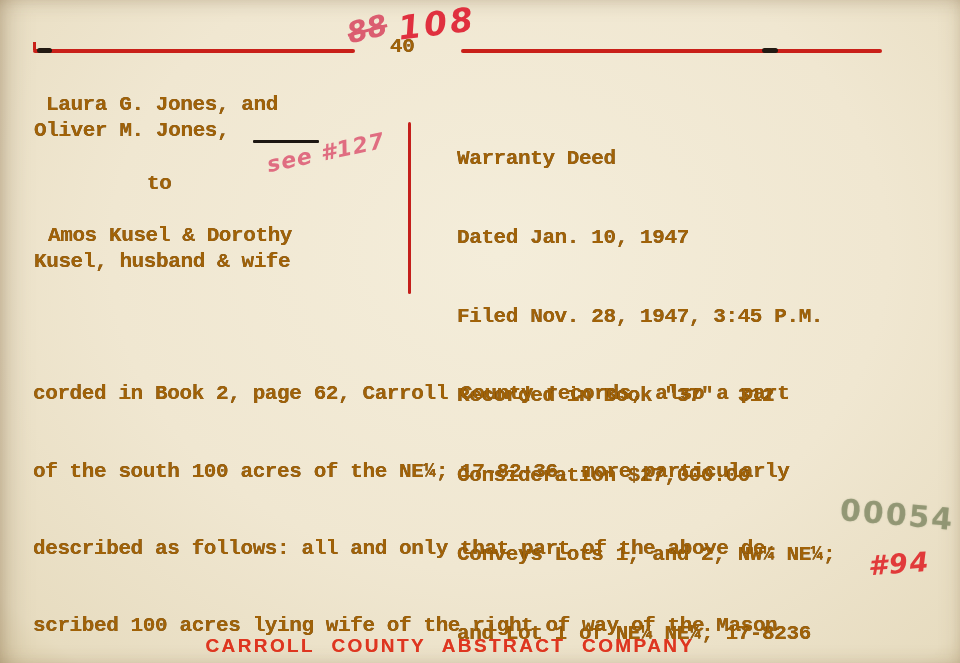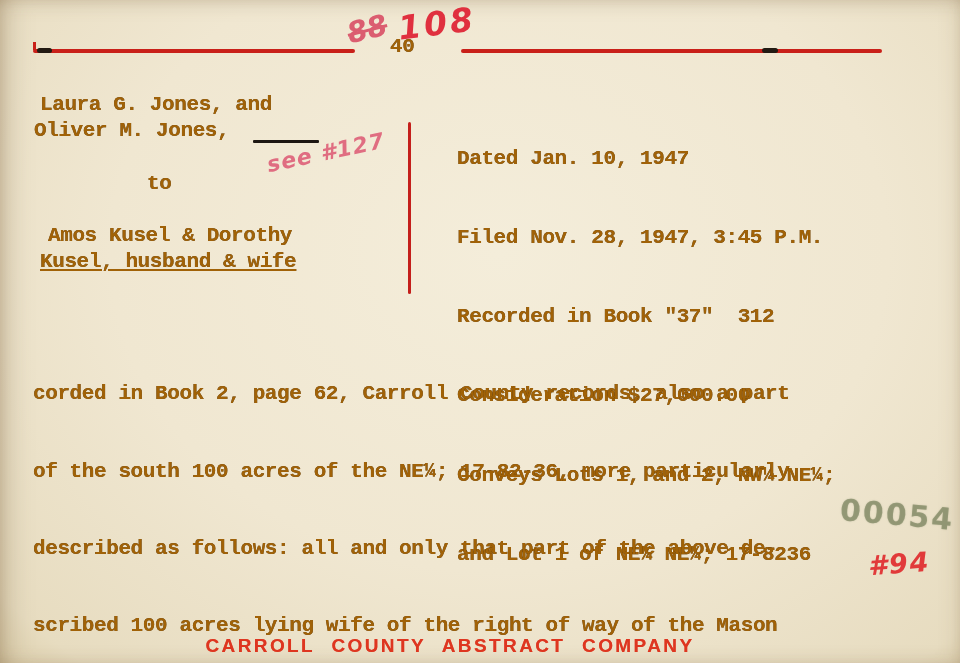--- a/index.html
+++ b/index.html
@@ -58,32 +58,33 @@
 <span class="hand hand-88" style="left:347px;top:12px;">88</span>
 <span class="hand hand-108" style="left:398px;top:4px;">108</span>
 <span class="tw page-num" style="left:390px;top:35px;">40</span>
 
 <div class="rule-tick" style="left:33px;top:42px;width:3px;height:8px;"></div>
 <div class="rule" style="left:33px;top:49px;width:322px;"></div>
 <div class="rule" style="left:461px;top:49px;width:421px;"></div>
 <div class="rule-dot" style="left:37px;top:48px;width:15px;"></div>
 <div class="rule-dot" style="left:762px;top:48px;width:16px;"></div>
 
-<div class="tw" style="left:40px;top:93px;">Laura G. Jones, and</div>
+<div class="tw" style="left:46px;top:93px;">Laura G. Jones, and</div>
 <div class="tw" style="left:34px;top:119px;">Oliver M. Jones,</div>
 <div class="blank-line" style="left:253px;top:140px;width:66px;"></div>
 <span class="hand hand-note" style="left:266px;top:140px;">see #127</span>
 <div class="tw" style="left:147px;top:172px;">to</div>
 
 <div class="tw" style="left:48px;top:224px;">Amos Kusel &amp; Dorothy</div>
-<div class="tw" style="left:40px;top:250px;text-decoration:underline;">Kusel, husband &amp; wife</div>
+<div class="tw" style="left:34px;top:250px;">Kusel, husband &amp; wife</div>
 
 <div class="vline" style="left:408px;top:122px;height:172px;"></div>
 
 <div class="tw col" style="left:457px;top:93px;">
+  <div>Warranty Deed</div>
   <div>Dated Jan. 10, 1947</div>
   <div>Filed Nov. 28, 1947, 3:45 P.M.</div>
   <div>Recorded in Book "37"  312</div>
   <div>Consideration $27,000.00</div>
   <div>Conveys Lots 1, and 2, NW¼ NE¼;</div>
   <div>and Lot 1 of NE¼ NE¼; 17-8236</div>
   
   
 </div>
 

